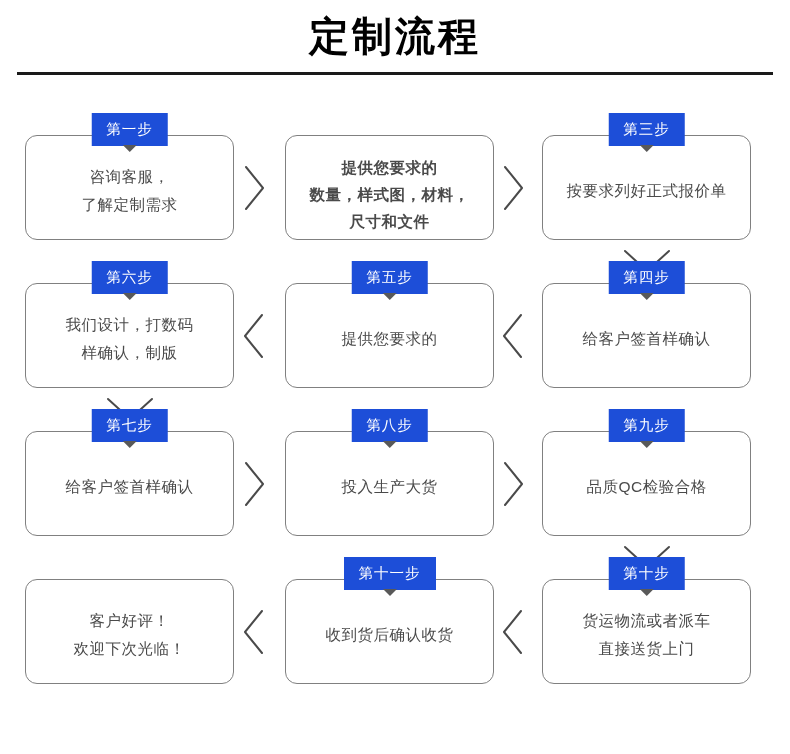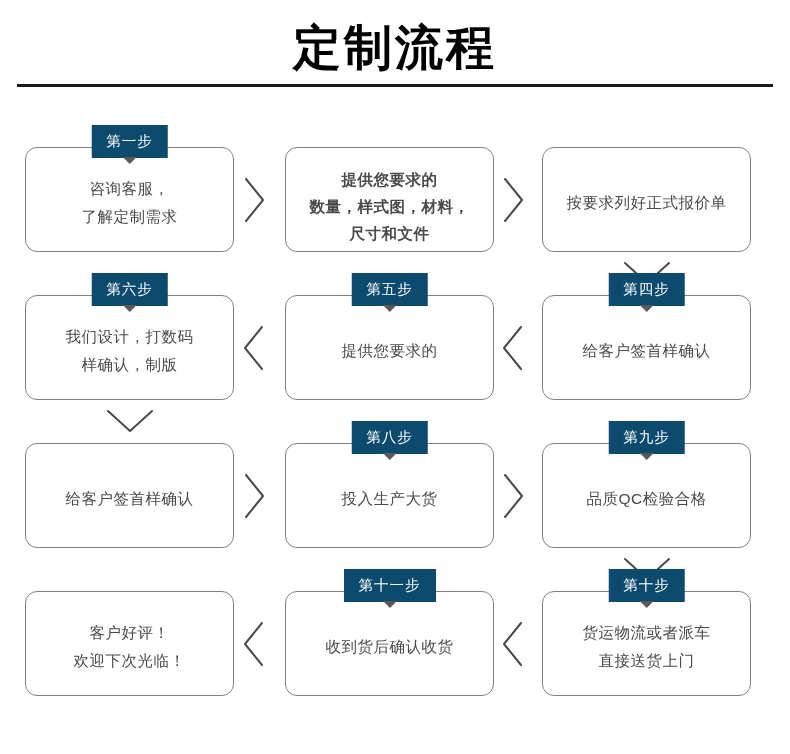--- a/index.html
+++ b/index.html
@@ -15,26 +15,26 @@
     position: relative;
   }
 
   
   .title-block {
     width: 790px;
     padding-top: 12px;
     text-align: center;
   }
   .page-title {
-    font-size: 48px;
+    font-size: 40px;
     font-weight: bold;
     color: #000000;
     letter-spacing: 3px;
     line-height: 48px;
-    margin: 12px;
+    margin: 0;
   }
   .title-rule {
     width: 756px;
     height: 3px;
     background: #1a1a1a;
     margin: 12px auto 0 auto;
   }
 
   
   .flow {
@@ -95,21 +95,21 @@
     line-height: 27px;
     font-weight: bold;
   }
 
   
   .step-badge {
     position: absolute;
     top: -22px;
     left: 50%;
     transform: translateX(-50%);
-    background: #0c4a6e;
+    background: #1d4ed8;
     color: #ffffff;
     font-size: 14.5px;
     line-height: 33px;
     height: 33px;
     padding: 0 15px;
     text-align: center;
     letter-spacing: 1px;
     white-space: nowrap;
     z-index: 3;
   }
@@ -189,20 +189,21 @@
     <div class="chev chev-h-2">
       <svg width="34" height="54" viewBox="0 0 34 54" fill="none">
         <path d="M9 6 L26 27 L9 48" stroke="#4a4a4a" stroke-width="2" fill="none" stroke-linecap="round" stroke-linejoin="round"></path>
       </svg>
     </div>
 
     <div class="step col-3">
       <div class="step-box">
         <div class="step-text">按要求列好正式报价单</div>
       </div>
+      <div class="step-badge">第三步</div>
     </div>
 
     <div class="chev-v chev-down-r1">
       <svg width="56" height="32" viewBox="0 0 56 32" fill="none">
         <path d="M6 6 L28 26 L50 6" stroke="#4a4a4a" stroke-width="2" fill="none" stroke-linecap="round" stroke-linejoin="round"></path>
       </svg>
     </div>
   </div>
 
   <div class="row row-2">
@@ -247,20 +248,21 @@
       </svg>
     </div>
   </div>
 
   <div class="row row-3">
 
     <div class="step col-1">
       <div class="step-box">
         <div class="step-text">给客户签首样确认</div>
       </div>
+      <div class="step-badge">第七步</div>
     </div>
 
     <div class="chev chev-h-1">
       <svg width="34" height="54" viewBox="0 0 34 54" fill="none">
         <path d="M9 6 L26 27 L9 48" stroke="#4a4a4a" stroke-width="2" fill="none" stroke-linecap="round" stroke-linejoin="round"></path>
       </svg>
     </div>
 
     <div class="step col-2">
       <div class="step-box">

